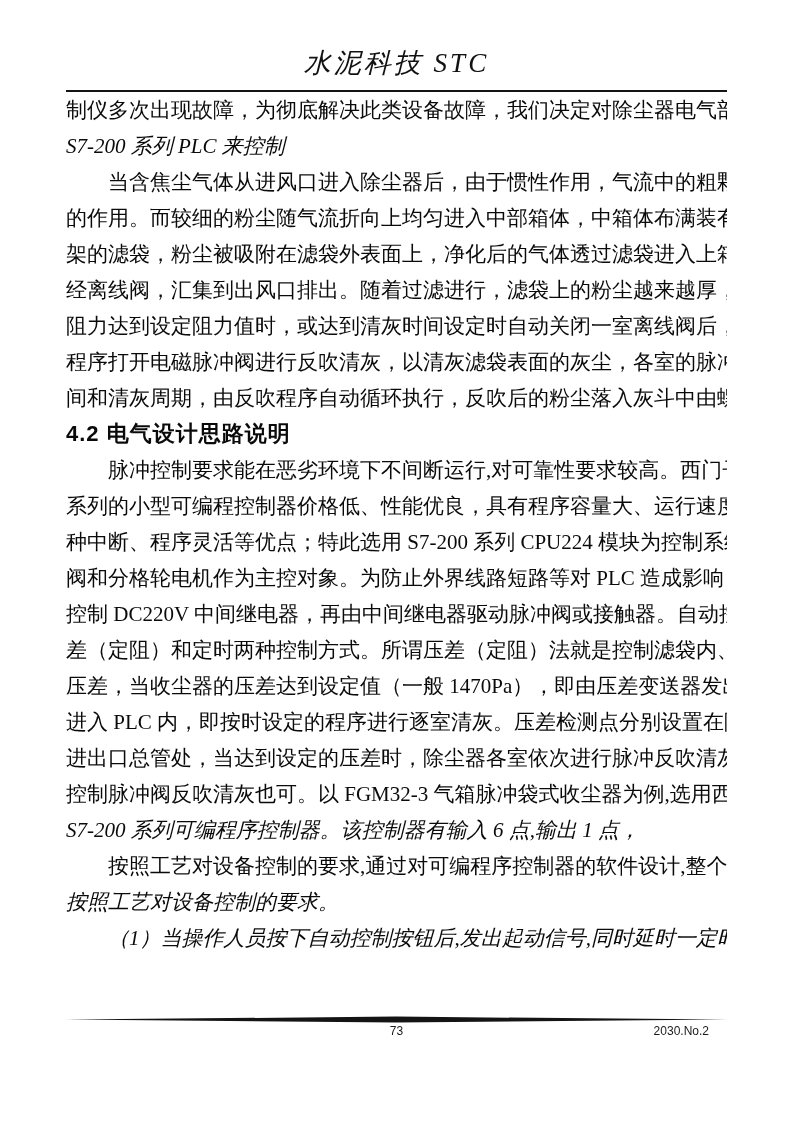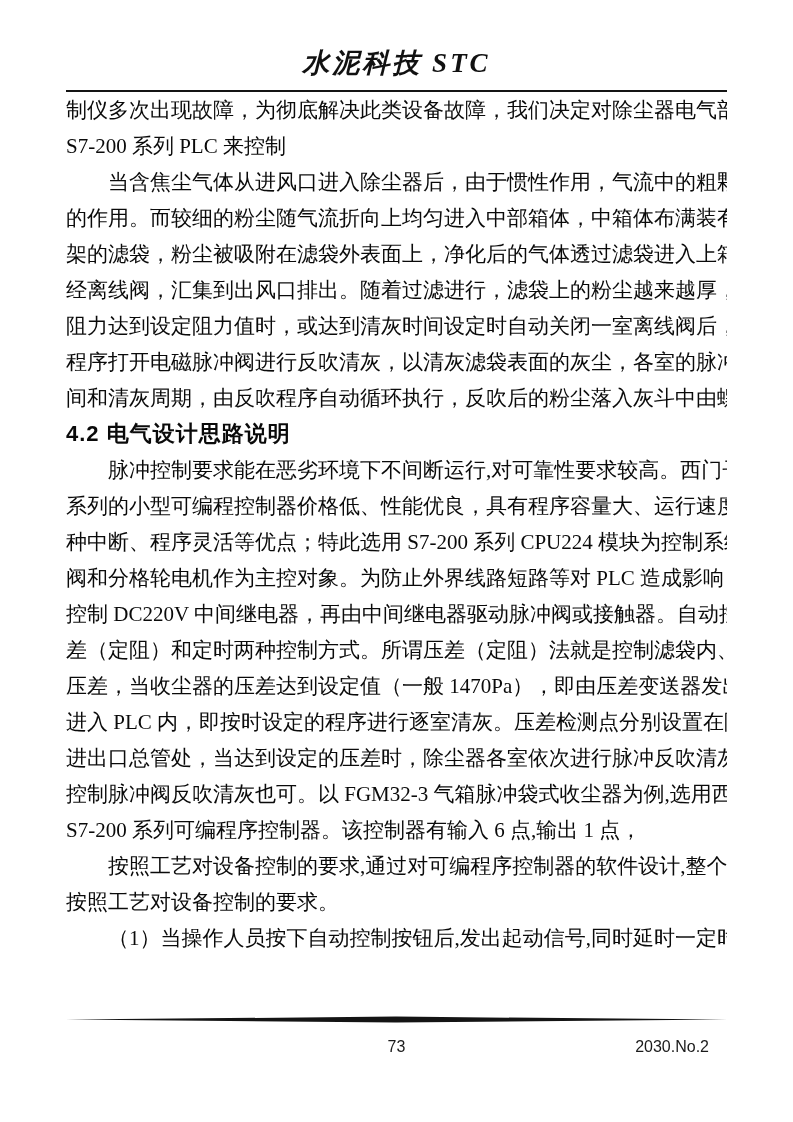--- a/index.html
+++ b/index.html
@@ -16,21 +16,21 @@
   .journal-header {
     position: absolute;
     top: 46px;
     left: 66px;
     width: 661px;
     text-align: center;
   }
   .journal-title {
     font-size: 27px;
     font-style: italic;
-    font-weight: 700;
+    font-weight: 400;
     letter-spacing: 3px;
     line-height: 34px;
     color: #111;
   }
   .header-rule {
     position: absolute;
     top: 90px;
     left: 66px;
     width: 661px;
     height: 0;
@@ -47,43 +47,44 @@
     line-height: 36px;
     font-size: 21px;
     text-align: justify;
     text-align-last: justify;
     overflow: hidden;
     white-space: nowrap;
   }
   .line.end {
     text-align: right;
     text-align-last: left;
+    font-style: italic;
   }
   .line.indent { text-indent: 2em; }
   .heading {
     height: 36px;
     line-height: 36px;
     font-size: 22px;
     font-weight: bold;
     font-family: Liberation Sans, sans-serif;
     letter-spacing: 1px;
   }
   .footer {
     position: absolute;
     left: 66px;
     width: 661px;
     top: 1016px;
   }
   .footer-divider { display: block; }
   .footer-row {
     position: relative;
     height: 20px;
-    margin-top: 14px;
+    margin-top: 0;
     font-family: "Liberation Sans", "DejaVu Sans", sans-serif;
-    font-size: 16px;
+    font-size: 12px;
     color: #1a1a1a;
   }
   .page-number {
     position: absolute;
     left: 0; right: 0;
     text-align: center;
   }
   .issue-number {
     position: absolute;
     right: 18px;

